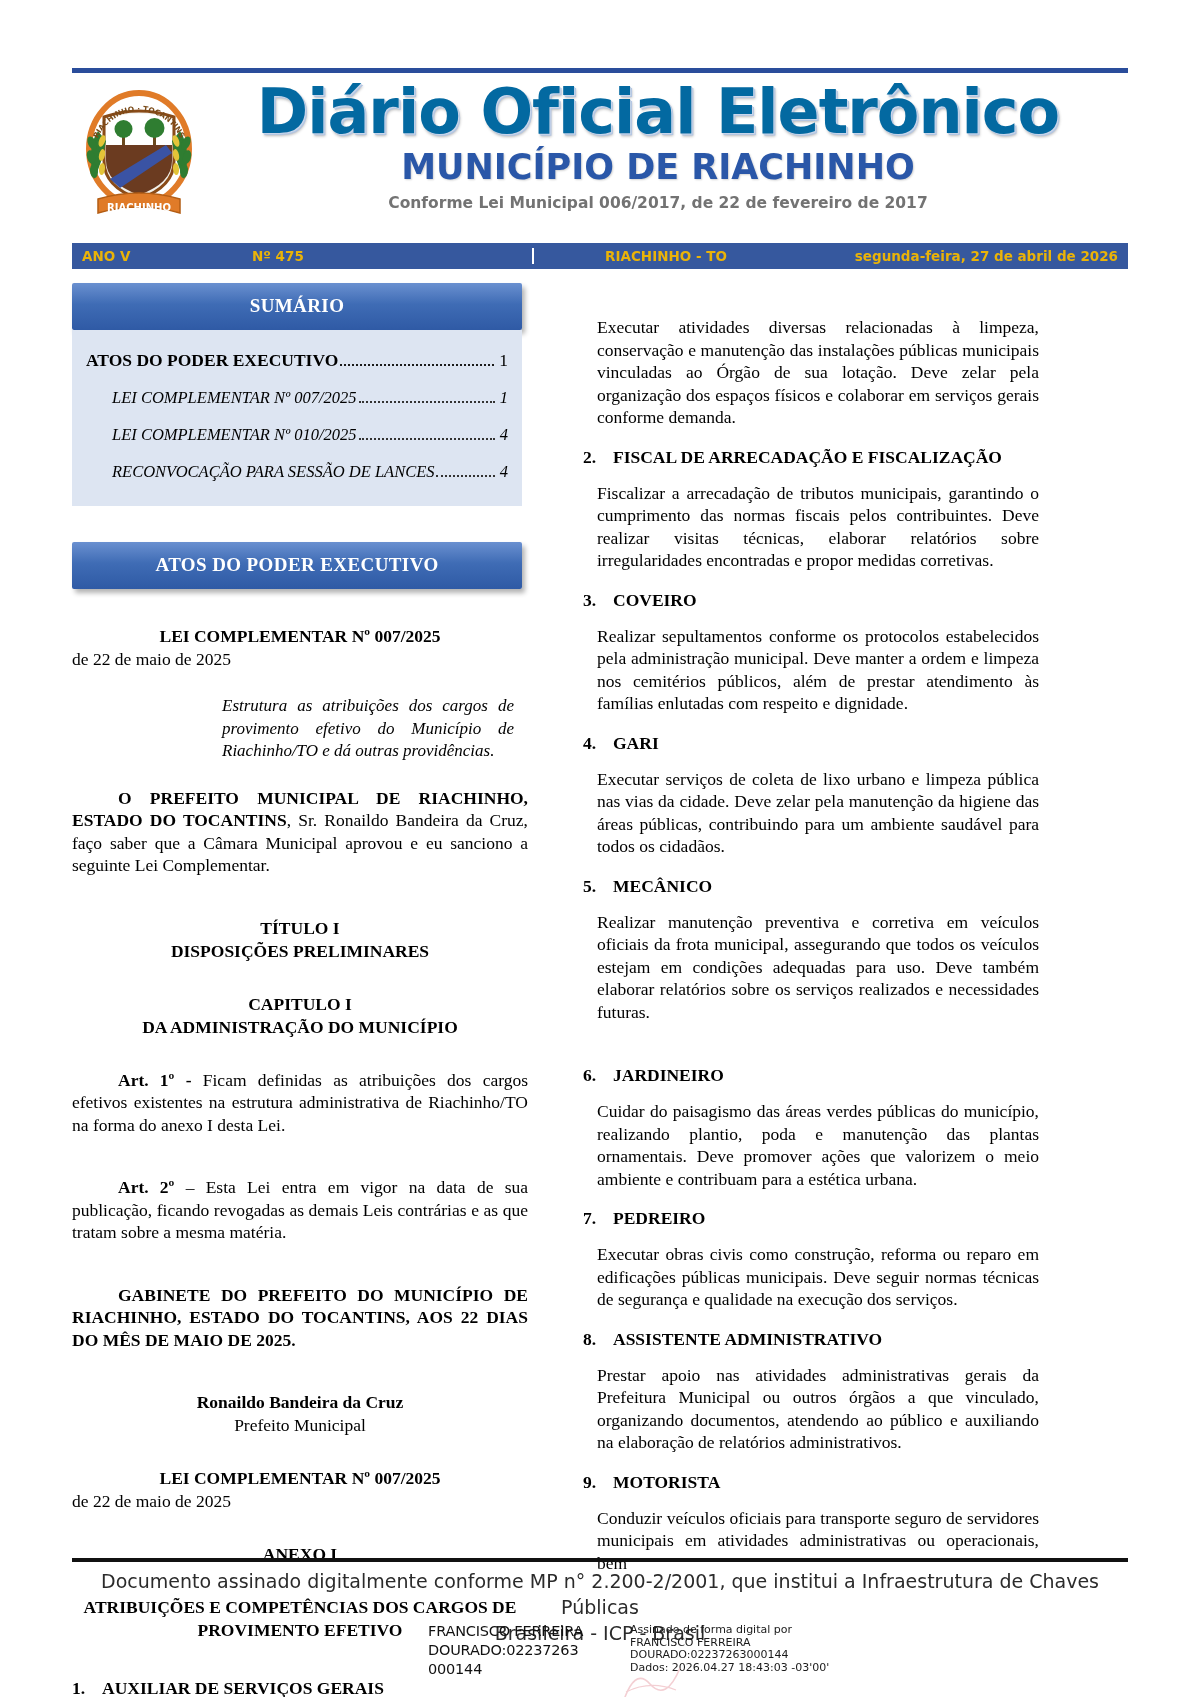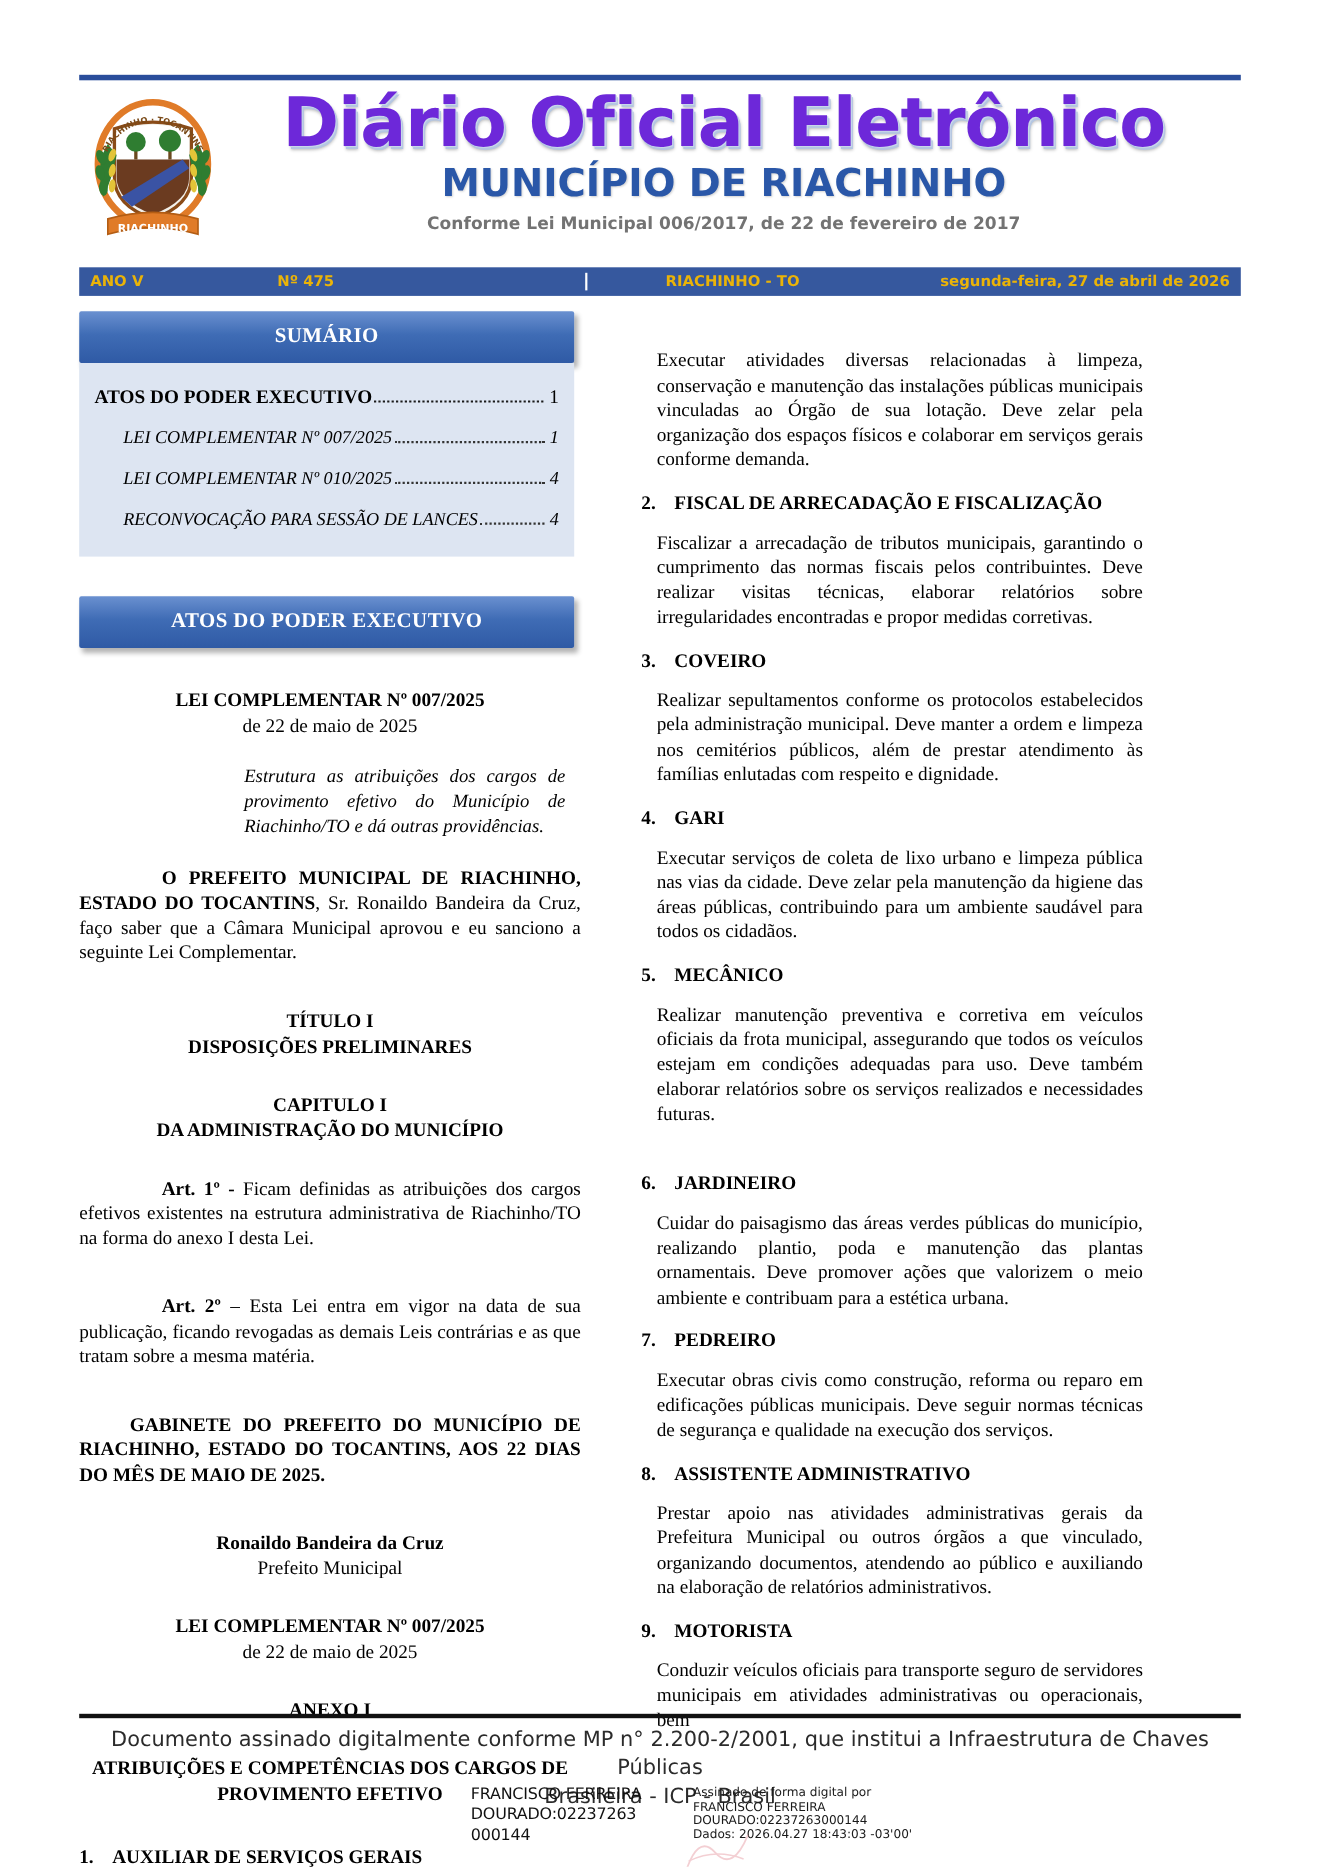--- a/index.html
+++ b/index.html
@@ -50,21 +50,21 @@
   .masthead-text {
     flex: 1 1 auto;
     text-align: center;
     padding-right: 10px;
   }
   .do-title {
     font-family: "DejaVu Sans", sans-serif;
     font-weight: bold;
     font-size: 62px;
     line-height: 66px;
-    color: #6d28d9;
+    color: #0369a1;
     letter-spacing: -1px;
     text-shadow:
       1px 1px 0 #c9d6ea,
       2px 2px 0 #b4c6e2,
       2px 3px 3px rgba(0,0,0,0.28);
     margin: 0;
     white-space: nowrap;
   }
   .do-sub {
     font-family: "DejaVu Sans", sans-serif;
@@ -182,30 +182,30 @@
     font-size: 17.5px;
     line-height: 23px;
     text-align: center;
     font-weight: bold;
   }
   p.ctr.normal { font-weight: normal; }
   p.right {
     margin: 0;
     font-size: 17.5px;
     line-height: 23px;
-    text-align: center;
+    text-align: left;
   }
   .quote-block {
     margin: 0 14px 0 150px;
     font-style: italic;
     font-size: 17px;
     line-height: 22.5px;
     text-align: justify;
   }
-  .b { font-weight: bold; margin-left: 29px; }
+  .b { font-weight: bold; }
 
   
   .job-head {
     margin: 0 0 14px 0;
     font-size: 17.5px;
     font-weight: bold;
     display: flex;
   }
   .job-head .num { width: 30px; flex: 0 0 30px; }
   .job-head .nm  { flex: 1 1 auto; }

